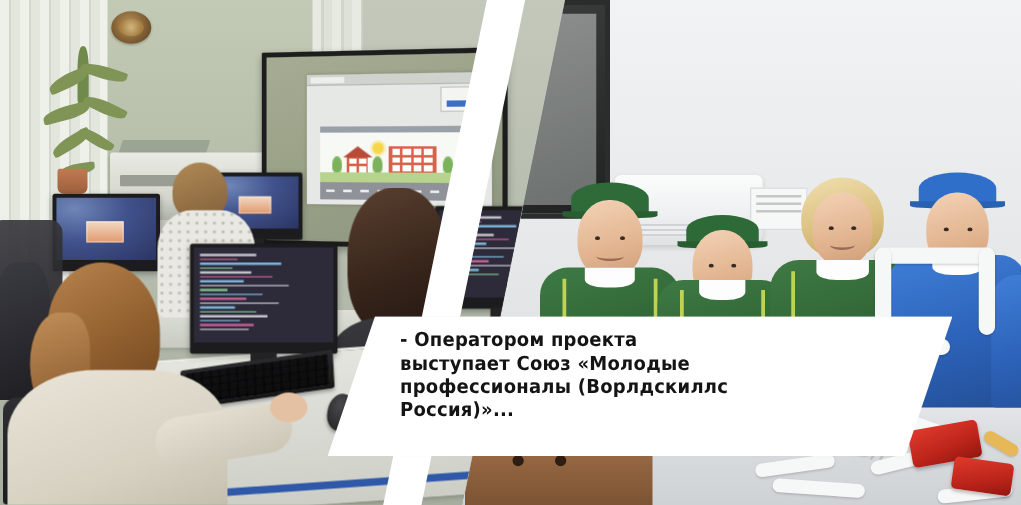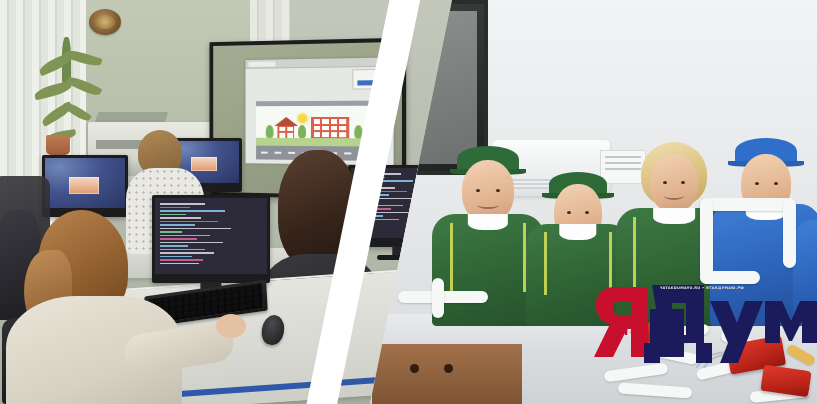--- a/index.html
+++ b/index.html
@@ -754,43 +754,21 @@
         <div class="tool-red" style="left:128px;bottom:34px;width:56px;height:30px;transform:rotate(-10deg);"></div>
         <div class="tool-red" style="left:162px;bottom:10px;width:48px;height:26px;transform:rotate(8deg);"></div>
         <div class="tool-red" style="left:36px; bottom:62px;width:40px;height:20px;transform:rotate(-6deg);"></div>
         <div class="pipe" style="left:186px;bottom:44px; width:30px; height:10px; transform:rotate(30deg);background:#e6b857;"></div>
       </div>
     </div>
   </div>
 
   <div class="divider"></div>
 
-
-  <div class="logo">
-    <svg viewBox="0 0 231 86" xmlns="http://www.w3.org/2000/svg" aria-hidden="true">
-
-      <g>
-        <path d="M62 8 H30 Q10 8 10 27 Q10 41 24 45 L8 78 H27 L41 50 H45 V78 H62 Z
-                 M45 22 V36 H33 Q27 36 27 29 Q27 22 33 22 Z" fill="#C8102E"></path>
-      </g>
-
-      <rect x="64" y="30" width="34" height="48" fill="#1B1B5C"></rect>
-
-      <g fill="#1B1B5C">
-
-        <path d="M66 6 H118 V64 H126 V84 H110 V64 H74 V84 H58 V64 H66 Q72 56 72 40 Z
-                 M86 24 Q86 46 80 56 H100 V24 Z"></path>
-
-        <path d="M124 22 H142 L151 44 L159 22 H177 L152 84 H134 L142 64 Z"></path>
-
-        <path d="M179 22 H196 L205 42 L214 22 H231 V64 H216 V42 L206 62 H203 L194 42 V64 H179 Z" transform="translate(0,0)"></path>
-      </g>
-
-      <g fill="#1B1B5C">
-        <path d="M150 70 h18 v8 h-18 z" opacity="0"></path>
-      </g>
-
-      <text x="36" y="56" font-family="DejaVu Sans, sans-serif" font-size="14" font-weight="700" fill="#C8102E">так</text>
-    </svg>
-    <div class="logo-url">YATAKDUMAYU.RU • ЯТАКДУМАЮ.РФ</div>
+  <div class="banner">
+    <div class="banner-text">- Оператором проекта
+выступает Союз «Молодые
+профессионалы (Ворлдскиллс
+Россия)»...</div>
   </div>
 
+
 </div>
 
 </body></html>

